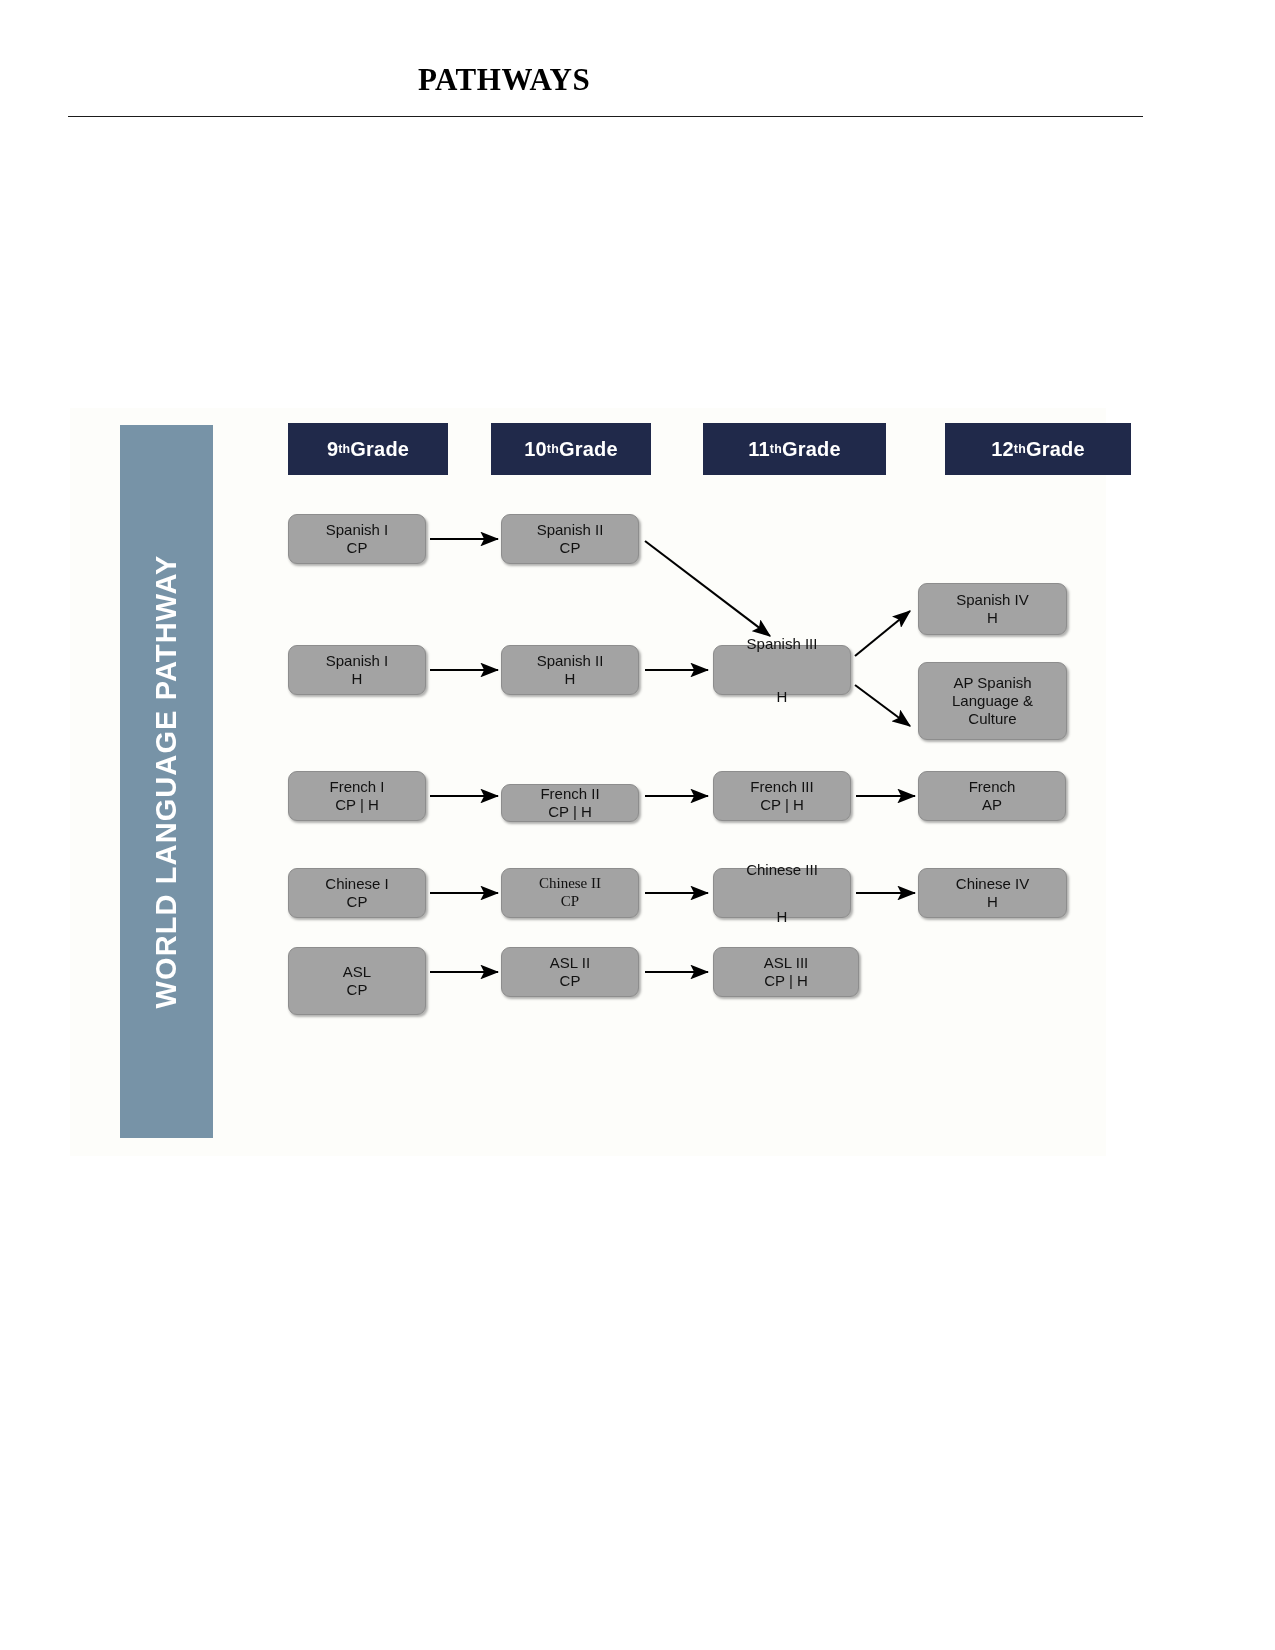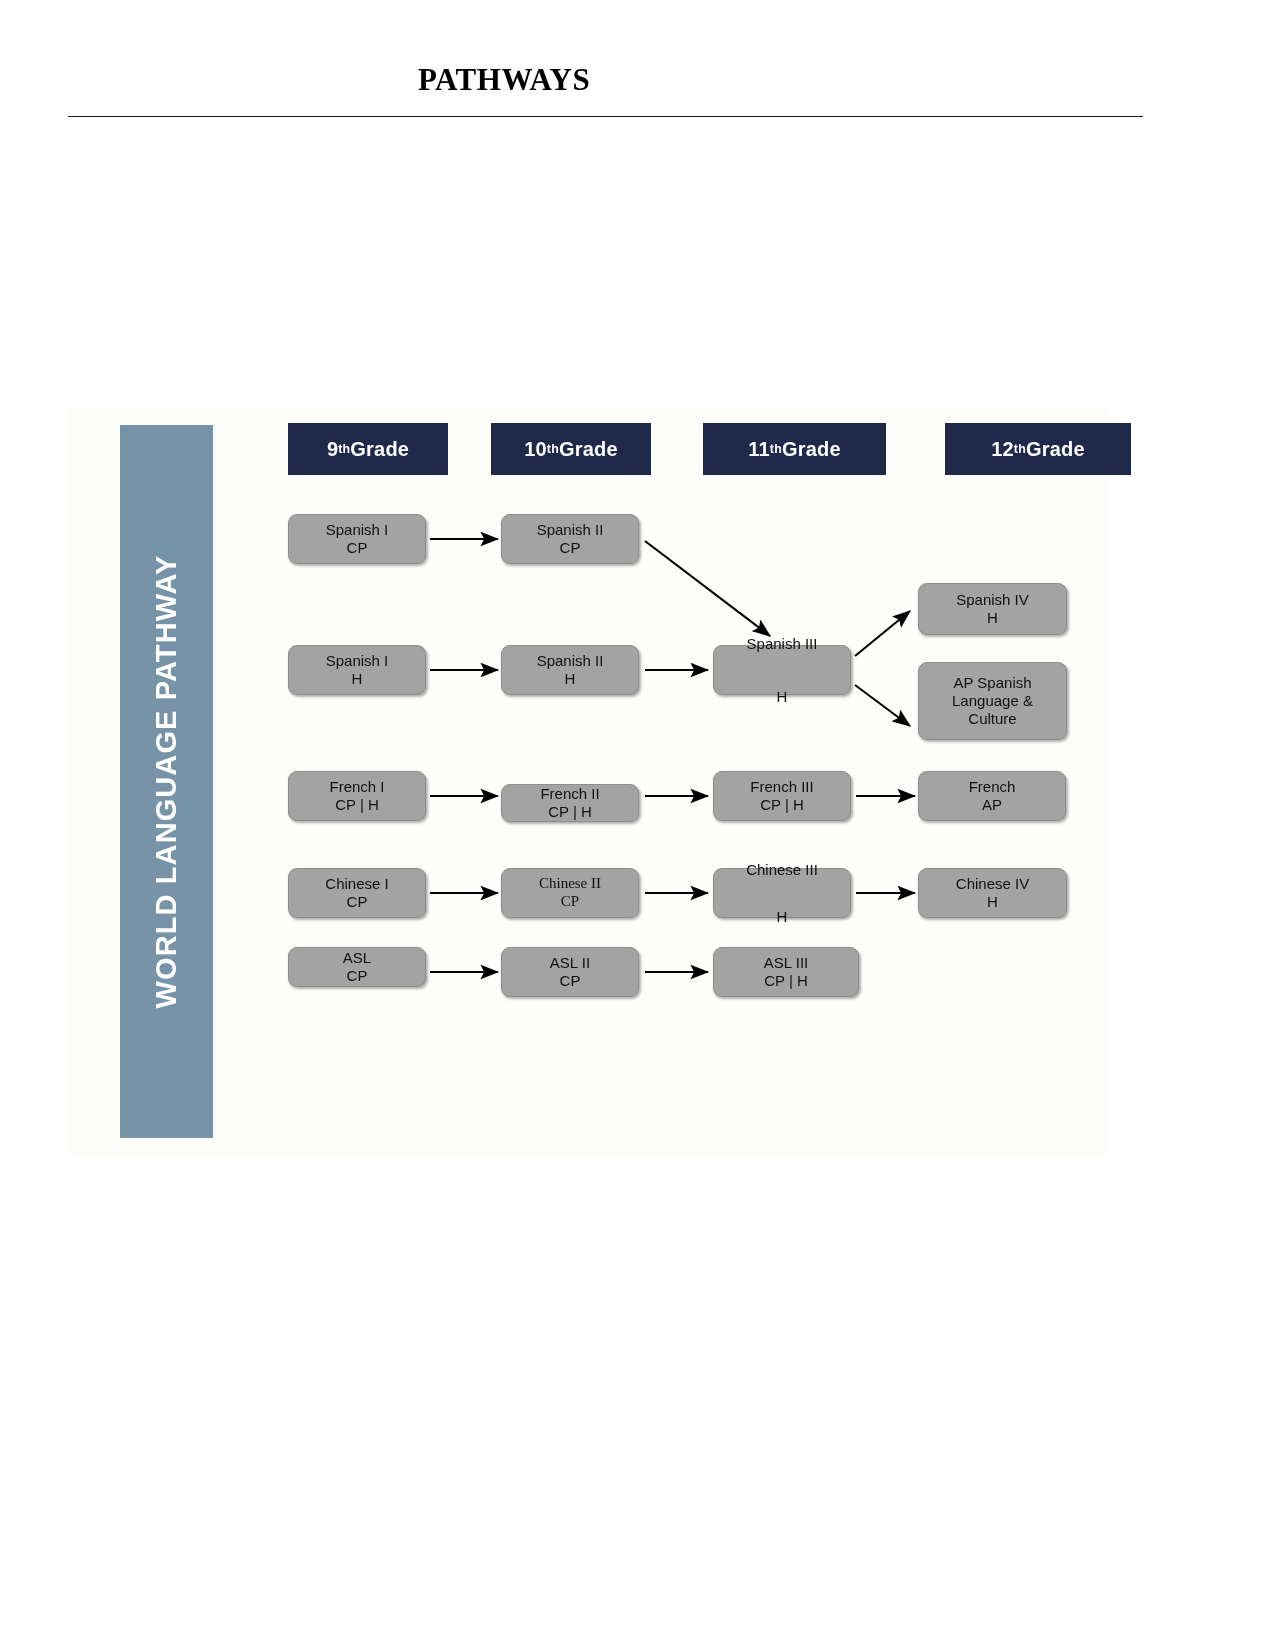--- a/index.html
+++ b/index.html
@@ -232,21 +232,21 @@
   </div>
   <div class="course-box" style="left:643px; top:460px; width:138px; height:50px;gap:29px;">
     <span class="ln">Chinese III</span>
     <span class="ln">H</span>
   </div>
   <div class="course-box" style="left:848px; top:460px; width:149px; height:50px;">
     <span class="ln">Chinese IV</span>
     <span class="ln">H</span>
   </div>
 
-  <div class="course-box" style="left:218px; top:539px; width:138px; height:40px;">
+  <div class="course-box" style="left:218px; top:539px; width:138px; height:68px;">
     <span class="ln">ASL</span>
     <span class="ln">CP</span>
   </div>
   <div class="course-box" style="left:431px; top:539px; width:138px; height:50px;">
     <span class="ln">ASL II</span>
     <span class="ln">CP</span>
   </div>
   <div class="course-box" style="left:643px; top:539px; width:146px; height:50px;text-align:right;">
     <span class="ln">ASL III</span>
     <span class="ln">CP | H</span>

